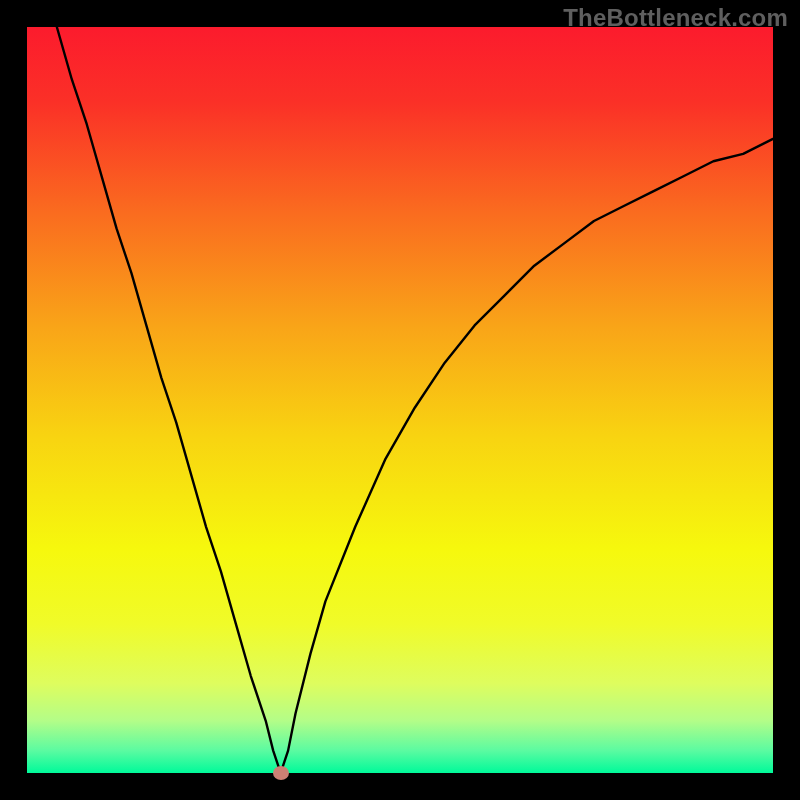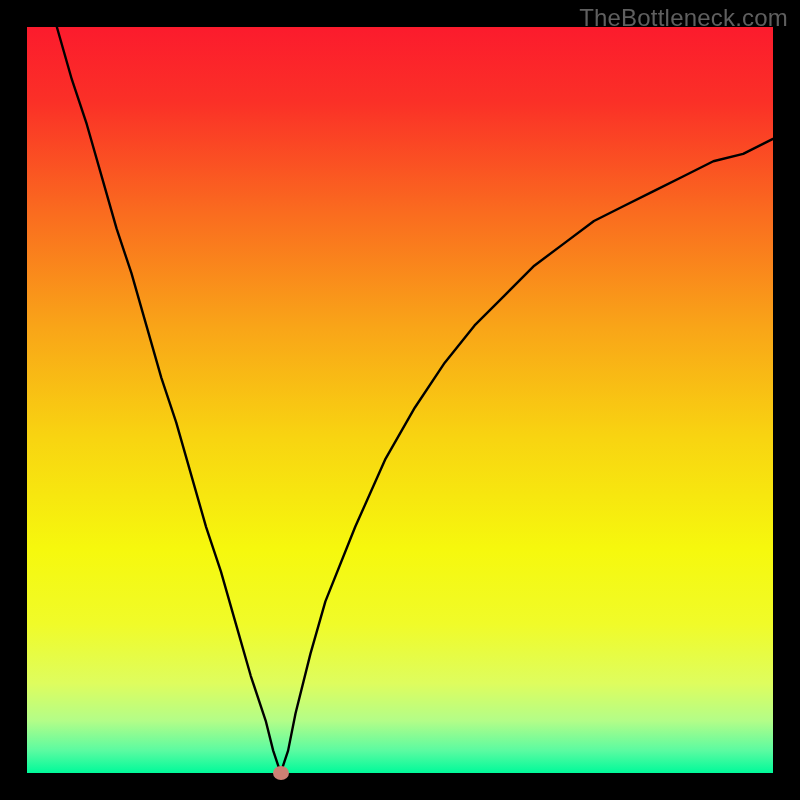--- a/index.html
+++ b/index.html
@@ -15,21 +15,21 @@
     position: relative;
     width: 800px;
     height: 800px;
     background: #000;
   }
   .watermark {
     position: absolute;
     top: 4px;
     right: 12px;
     font-size: 24px;
-    font-weight: 400;
+    font-weight: 700;
     color: #5f5f5f;
     letter-spacing: 0.2px;
   }
   .plot {
     position: absolute;
     left: 27px;
     top: 27px;
     width: 746px;
     height: 746px;
   }

